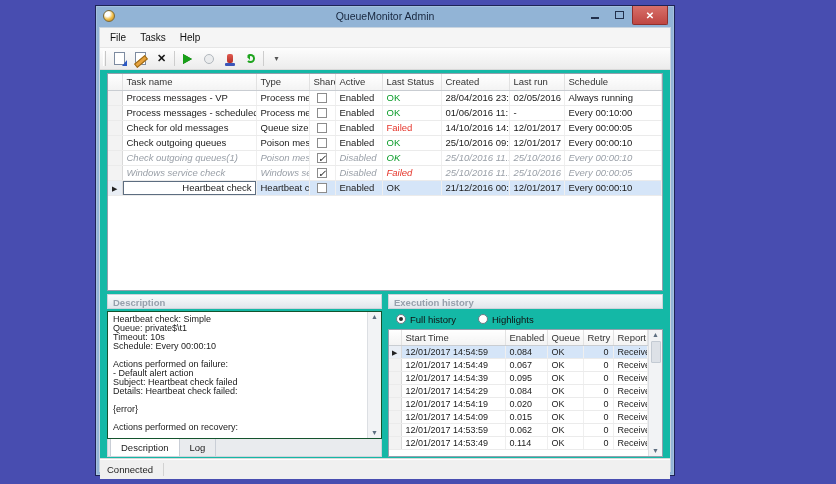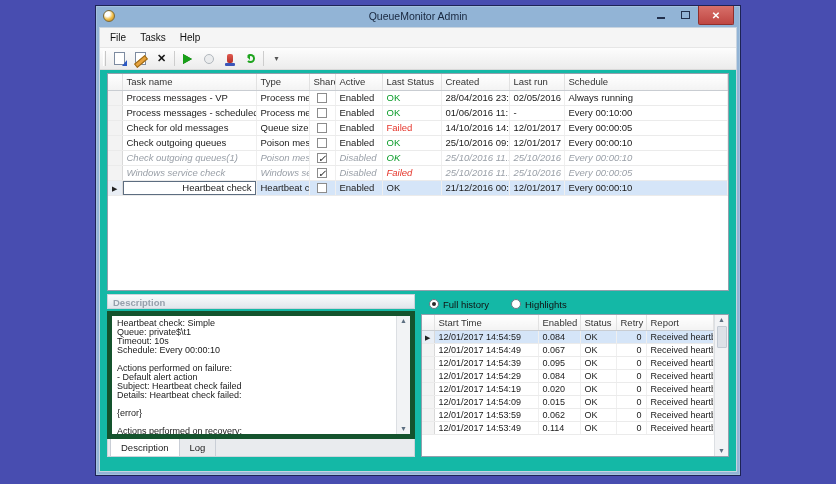--- a/index.html
+++ b/index.html
@@ -1,19 +1,19 @@
 <!DOCTYPE html>
 <html><head>
 <meta charset="utf-8">
 <style>
   * { box-sizing: border-box; margin: 0; padding: 0; }
   html,body { width:836px; height:484px; overflow:hidden; }
   body { background:#484db0; font-family:"Liberation Sans", sans-serif; position:relative; }
 
-  .window { position:absolute; left:95px; top:5px; width:646px; height:471px;
+  .window { position:absolute; left:95px; top:5px; width:580px; height:471px;
             background:#92b4d6; border:1px solid #1d2356; box-shadow:0 0 0 1px rgba(255,255,255,.18) inset; }
 
   
   .titlebar { position:relative; height:21px; }
   .app-icon { position:absolute; left:7px; top:4px; width:12px; height:12px; border-radius:50%;
               background:radial-gradient(circle at 35% 30%, #ffffff 0 25%, #f2c14e 55%, #b57614 100%);
               border:1px solid #7c6a3a; }
   .title { position:absolute; left:0; right:0; top:4px; text-align:center; font-size:10.5px; color:#17263e; }
   .win-ctrls { position:absolute; right:6px; top:0; display:flex; align-items:flex-start; }
   .wbtn { width:25px; height:17px; display:flex; align-items:center; justify-content:center; }
@@ -70,21 +70,21 @@
   tr.dis .st-green { color:#089b27 !important; }
   tr.dis .st-red { color:#e5352b !important; }
   .cb { display:inline-block; width:10px; height:10px; border:1px solid #8c8c8c; background:#fff;
         font-size:10px; line-height:9px; text-align:center; color:#1a1a1a; vertical-align:middle; }
 
   
   .bottom { display:flex; gap:6px; margin:3px 7px 0; height:163px; flex:none; }
   .panel { flex:1; display:flex; flex-direction:column; min-width:0; }
   .panel-header { height:15px; flex:none; background:linear-gradient(#fafbfc,#e2e6ec); border:1px solid #cdd3da;
                   color:#97a0ac; font-weight:bold; font-size:9.5px; padding:2px 0 0 5px; }
-  .desc-body { flex:1; background:#fff; border:5px solid #14532d; margin-top:2px; position:relative; overflow:hidden; }
+  .desc-body { flex:1; background:#fff; border:1px solid #14532d; margin-top:2px; position:relative; overflow:hidden; }
   .desc-text { position:absolute; left:5px; top:3px; right:18px; bottom:0; font-size:9px; line-height:9px;
                color:#1a1a1a; white-space:pre-line; }
   .vscroll { position:absolute; right:0; top:0; bottom:0; width:14px; background:#f2f3f5; border-left:1px solid #dcdfe3;
              display:flex; flex-direction:column; align-items:center; justify-content:space-between; padding:1px 0; }
   .vs-arrow { font-size:7px; color:#5d6e80; line-height:8px; }
   .vs-thumb { width:10px; background:#dde1e7; border:1px solid #c3cad3; border-radius:1px; }
   .tabstrip { height:18px; flex:none; background:#e9ebee; border:1px solid #cdd3da; border-top:none;
               display:flex; align-items:stretch; padding-left:3px; }
   .tab { padding:3px 10px 0; font-size:9.5px; color:#222; border-right:1px solid #c9ced6; }
   .tab.active { background:#fff; border-left:1px solid #c9ced6; margin-left:-1px; }
@@ -296,20 +296,21 @@
             <span class="vs-arrow">▼</span>
           </div>
         </div>
         <div class="tabstrip">
           <span class="tab active">Description</span>
           <span class="tab">Log</span>
         </div>
       </div>
 
       <div class="panel">
+        <div class="panel-header">Execution history</div>
         <div class="radio-row">
           <span class="radio-opt">
             <span class="radio on"></span>
             <span>Full history</span>
           </span>
           <span class="radio-opt">
             <span class="radio"></span>
             <span>Highlights</span>
           </span>
         </div>
@@ -321,21 +322,21 @@
                 <col style="width:42px">
                 <col style="width:36px">
                 <col style="width:30px">
                 <col>
             </colgroup>
             <thead>
               <tr>
                 <th></th>
                 <th>Start Time</th>
                 <th>Enabled</th>
-                <th>Status</th>
+                <th>Queue</th>
                 <th>Retry</th>
                 <th>Report</th>
               </tr>
             </thead>
             <tbody>
                 <tr class="sel">
                   <td class="ind"><span class="arr">▶</span></td>
                   <td>12/01/2017 14:54:59</td>
                   <td>0.084</td>
                   <td>OK</td>
@@ -402,15 +403,19 @@
           </table>
           <div class="vscroll">
             <span class="vs-arrow">▲</span>
             <span class="vs-thumb" style="position:absolute; top:11px; height:22px;"></span>
             <span class="vs-arrow">▼</span>
           </div>
         </div>
       </div>
     </div>
 
+    <div class="statusbar">
+      <span>Connected</span>
+      <span class="sb-sep"></span>
+    </div>
 
   </div>
 </div>
 
 </body></html>

